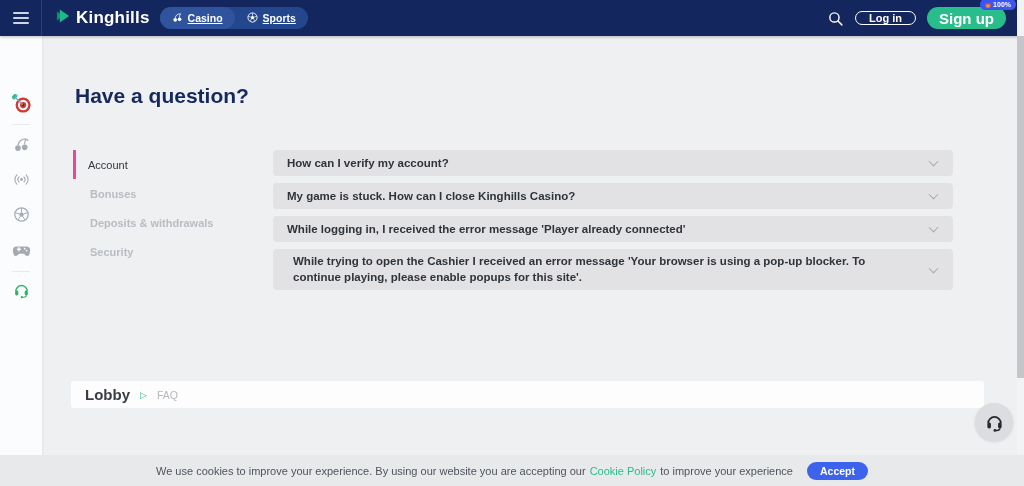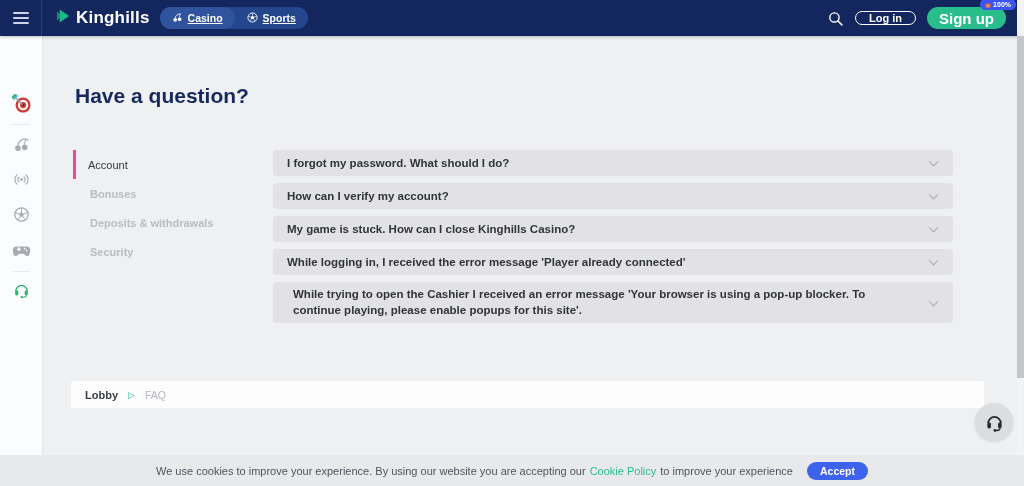--- a/index.html
+++ b/index.html
@@ -46,21 +46,21 @@
               font-size:11.5px; font-weight:600; color:#2f343a; cursor:pointer; }
   .faq-item.single { height:26px; line-height:26px; padding:0 44px 0 14px; white-space:nowrap; overflow:hidden; }
   .faq-item.multi { min-height:40px; padding:5px 70px 5px 20px; line-height:15.5px; display:flex; align-items:flex-start; }
   .chev { position:absolute; right:16px; top:50%; width:7px; height:7px;
           border-right:1.5px solid #a3a7ae; border-bottom:1.5px solid #a3a7ae;
           transform:translateY(-70%) rotate(45deg); }
 
   
   .crumb-bar { position:absolute; left:71px; top:381px; width:913px; height:27px; background:#fdfdfd;
                border-radius:3px; display:flex; align-items:center; padding-left:14px; }
-  .crumb-home { font-size:11px; font-weight:700; color:#383d44; cursor:pointer; }
+  .crumb-home { font-size:15px; font-weight:700; color:#383d44; cursor:pointer; }
   .crumb-arrow { color:#2abd8c; font-size:9px; margin:0 10px; }
   .crumb-cur { font-size:10.5px; font-weight:400; color:#b3b7bf; }
 
   
   .fab { position:absolute; left:975px; top:403px; width:38px; height:38px; border-radius:50%;
          background:#dcdde0; display:flex; align-items:center; justify-content:center;
          box-shadow:0 1px 3px rgba(0,0,0,.12); cursor:pointer; z-index:6; }
 
   
   .cookie { position:absolute; left:0; bottom:0; width:1024px; height:31px; background:#e8e9eb;
@@ -198,24 +198,20 @@
 
 <div class="cats">
   <div class="cat active">Account</div>
   <div class="cat">Bonuses</div>
   <div class="cat">Deposits &amp; withdrawals</div>
   <div class="cat">Security</div>
 </div>
 
 <div class="faq-list">
   <div class="faq-item single">
-    <span>I forgot my password. What should I do?</span>
-    <span class="chev"></span>
-  </div>
-  <div class="faq-item single">
     <span>How can I verify my account?</span>
     <span class="chev"></span>
   </div>
   <div class="faq-item single">
     <span>My game is stuck. How can I close Kinghills Casino?</span>
     <span class="chev"></span>
   </div>
   <div class="faq-item single">
     <span>While logging in, I received the error message 'Player already connected'</span>
     <span class="chev"></span>

